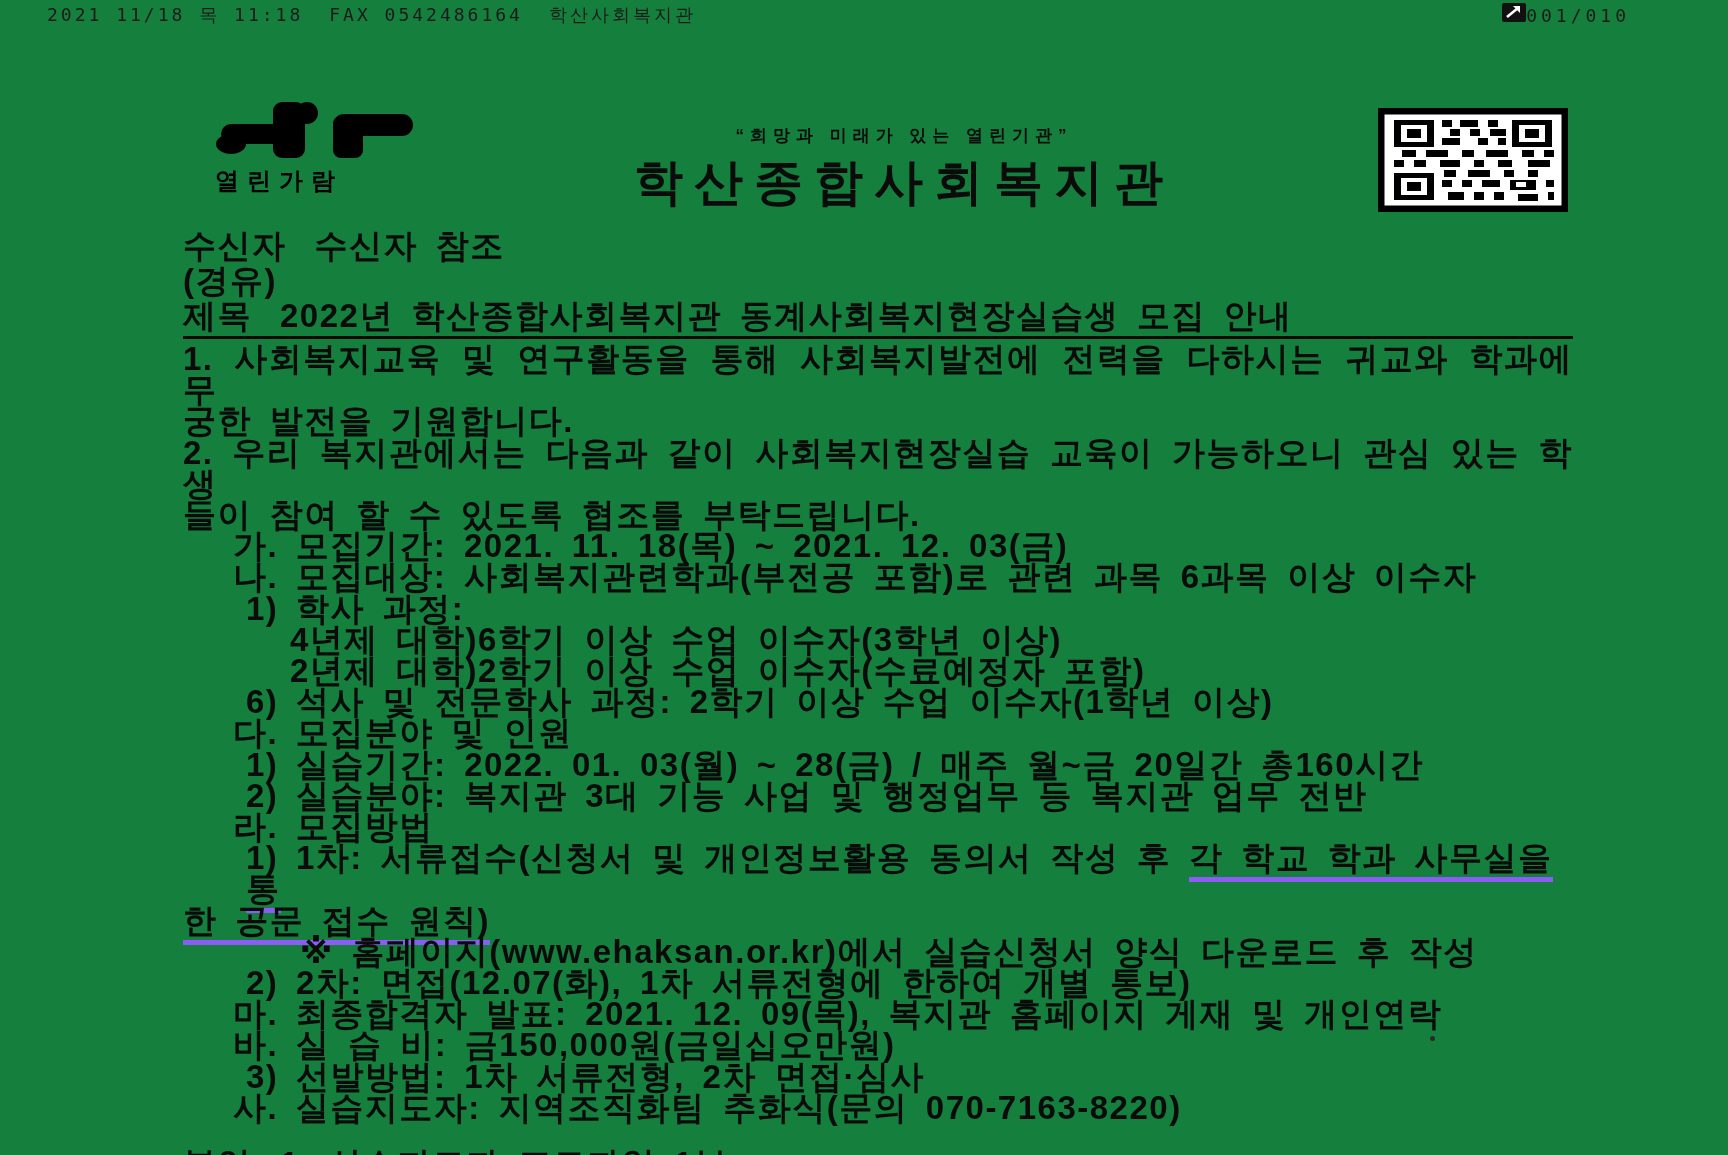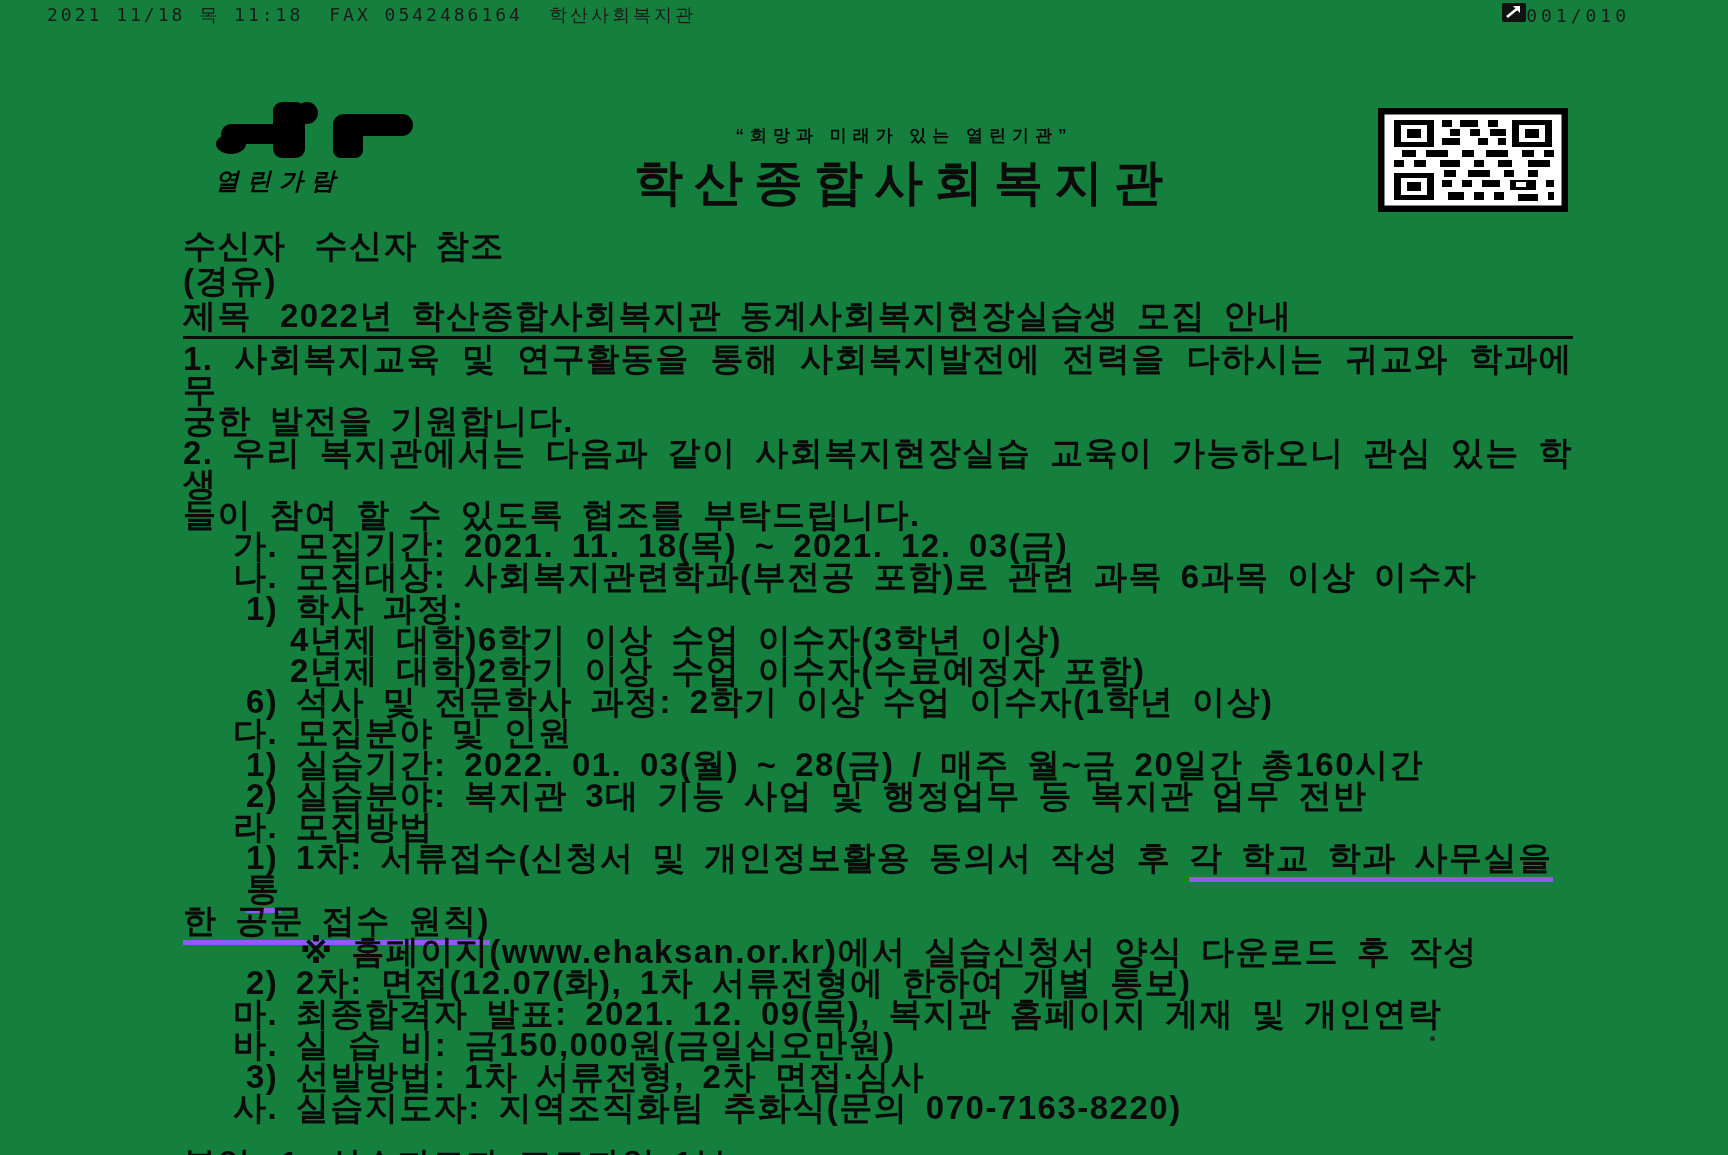--- a/index.html
+++ b/index.html
@@ -23,21 +23,21 @@
   .fh-left span { letter-spacing:3px; }
   .fh-fax { margin-left:26px; }
   .fh-sender { margin-left:26px; letter-spacing:9px; }
   .fh-right { display:flex; align-items:flex-end; letter-spacing:4px; }
 
   
   .letterhead {
     position:absolute; top:100px; left:215px; width:1353px;
     display:flex; align-items:flex-start;
   }
-  .logo { width:215px; flex:none;font-style:italic; }
+  .logo { width:215px; flex:none; }
   .logo-text { font-size:24px; font-weight:bold; letter-spacing:8px; margin-top:1px; color:#000; }
   .lh-center { flex:1; text-align:center; padding-top:24px; }
   .slogan { font-size:17px; font-weight:bold; letter-spacing:6px; }
   .org-name { font-size:49px; font-weight:bold; letter-spacing:11px; margin-top:3px; white-space:nowrap; }
   .qr { flex:none; margin-top:8px; }
 
   
   .doc {
     position:absolute; top:228px; left:183px; width:1390px;
     font-size:33px; font-weight:bold;

